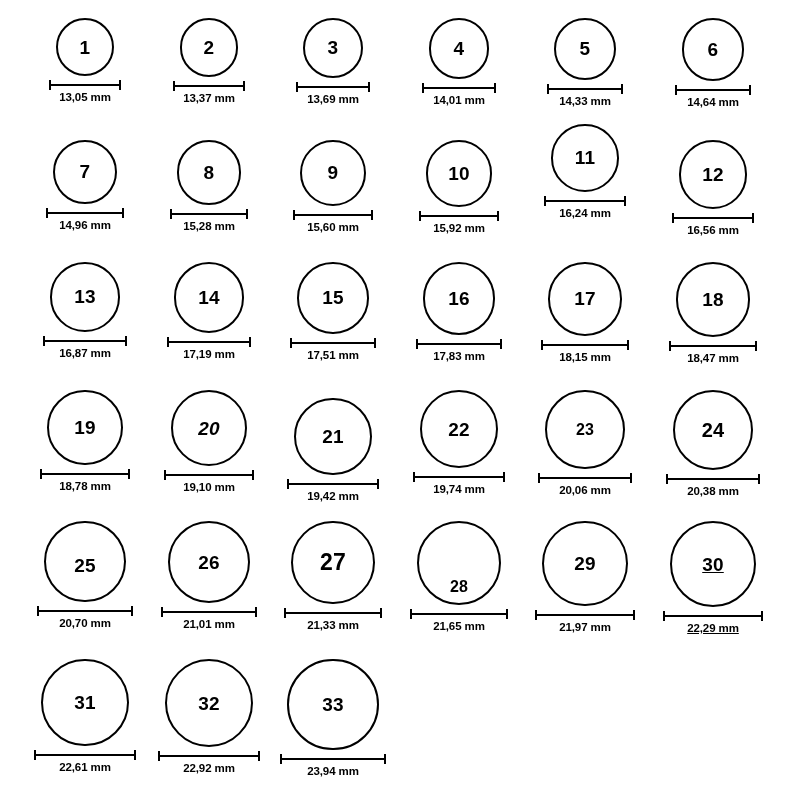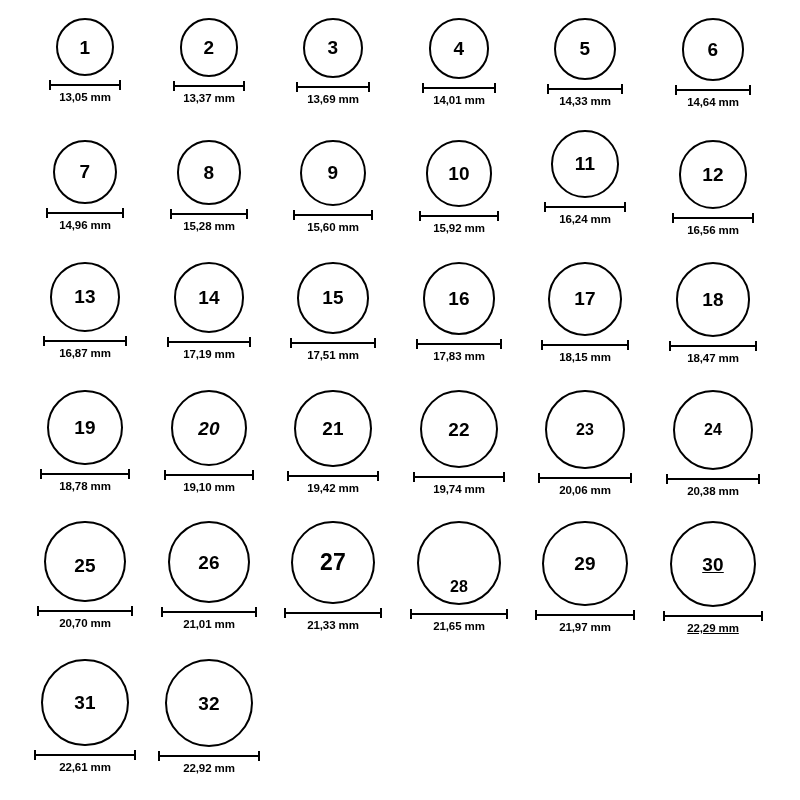--- a/index.html
+++ b/index.html
@@ -178,21 +178,21 @@
       <div class="ring-circle" style="width: 66.7535px; height: 66.7535px;">
         <span class="ring-number" style="font-size: 19px;">10</span>
       </div>
       <div class="measure" style="width: 80.7535px;">
         <div class="bar"></div>
         <div class="cap left"></div>
         <div class="cap right"></div>
       </div>
       <div class="mm-label">15,92 mm</div>
     </div>
-    <div class="ring-cell" style="left: 525px; top: 130px; width: 120px;">
+    <div class="ring-cell" style="left: 525px; top: 124px; width: 120px;">
       <div class="ring-circle" style="width: 67.7295px; height: 67.7295px;">
         <span class="ring-number" style="font-size: 19px;">11</span>
       </div>
       <div class="measure" style="width: 81.7295px;">
         <div class="bar"></div>
         <div class="cap left"></div>
         <div class="cap right"></div>
       </div>
       <div class="mm-label">16,24 mm</div>
     </div>
@@ -288,21 +288,21 @@
       <div class="ring-circle" style="width: 76.4525px; height: 76.4525px;">
         <span class="ring-number" style="font-size: 19px; font-style: italic;">20</span>
       </div>
       <div class="measure" style="width: 90.4525px;">
         <div class="bar"></div>
         <div class="cap left"></div>
         <div class="cap right"></div>
       </div>
       <div class="mm-label">19,10 mm</div>
     </div>
-    <div class="ring-cell" style="left: 273px; top: 390px; width: 120px;">
+    <div class="ring-cell" style="left: 273px; top: 398px; width: 120px;">
       <div class="ring-circle" style="width: 77.4285px; height: 77.4285px;">
         <span class="ring-number" style="font-size: 19px;">21</span>
       </div>
       <div class="measure" style="width: 91.4285px;">
         <div class="bar"></div>
         <div class="cap left"></div>
         <div class="cap right"></div>
       </div>
       <div class="mm-label">19,42 mm</div>
     </div>
@@ -323,21 +323,21 @@
       </div>
       <div class="measure" style="width: 93.3805px;">
         <div class="bar"></div>
         <div class="cap left"></div>
         <div class="cap right"></div>
       </div>
       <div class="mm-label">20,06 mm</div>
     </div>
     <div class="ring-cell" style="left: 653px; top: 390px; width: 120px;">
       <div class="ring-circle" style="width: 80.3565px; height: 80.3565px;">
-        <span class="ring-number" style="font-size: 16px;">24</span>
+        <span class="ring-number" style="font-size: 20px;">24</span>
       </div>
       <div class="measure" style="width: 94.3565px;">
         <div class="bar"></div>
         <div class="cap left"></div>
         <div class="cap right"></div>
       </div>
       <div class="mm-label">20,38 mm</div>
     </div>
     <div class="ring-cell" style="left: 25px; top: 521px; width: 120px;">
       <div class="ring-circle" style="width: 81.3325px; height: 81.3325px;">
@@ -420,13 +420,24 @@
       <div class="ring-circle" style="width: 88.1035px; height: 88.1035px;">
         <span class="ring-number" style="font-size: 19px;">32</span>
       </div>
       <div class="measure" style="width: 102.103px;">
         <div class="bar"></div>
         <div class="cap left"></div>
         <div class="cap right"></div>
       </div>
       <div class="mm-label">22,92 mm</div>
     </div>
+    <div class="ring-cell" style="left: 273px; top: 659px; width: 120px;">
+      <div class="ring-circle" style="width: 91.2145px; height: 91.2145px;">
+        <span class="ring-number" style="font-size: 19px;">33</span>
+      </div>
+      <div class="measure" style="width: 105.215px;">
+        <div class="bar"></div>
+        <div class="cap left"></div>
+        <div class="cap right"></div>
+      </div>
+      <div class="mm-label">23,94 mm</div>
+    </div>
   </div>
 
 </body></html>

